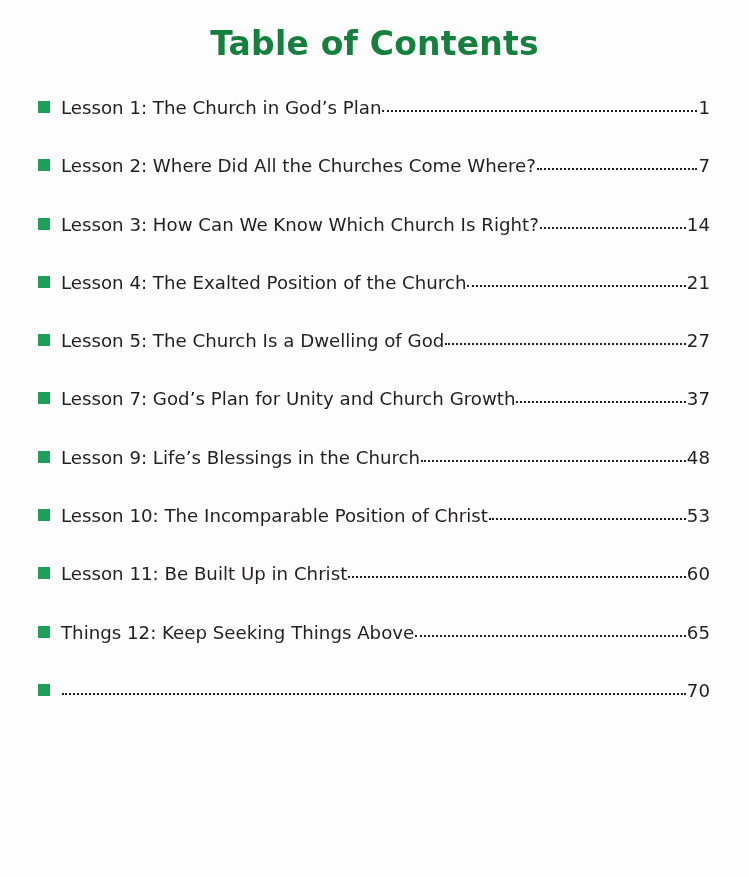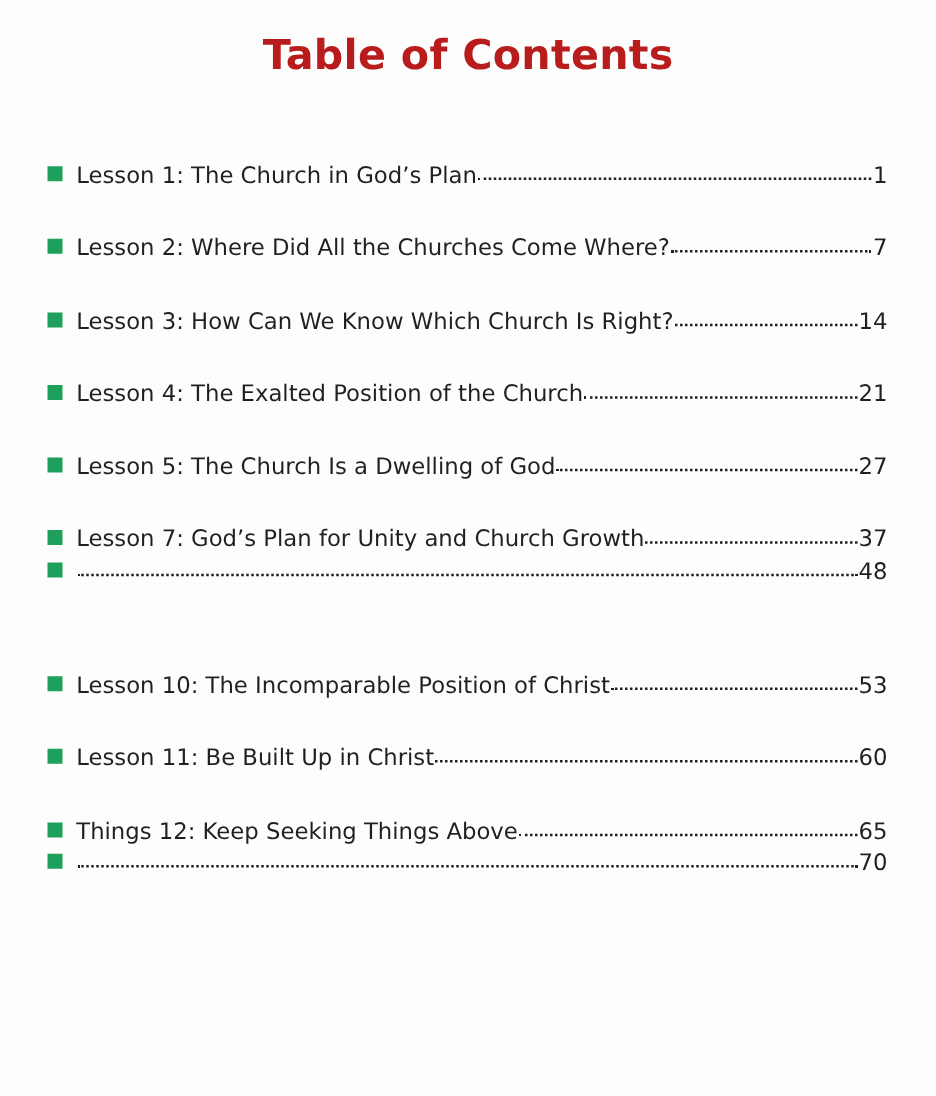--- a/index.html
+++ b/index.html
@@ -6,32 +6,32 @@
   body {
     width: 749px; height: 877px; overflow: hidden;
     background: #fdfdfd;
     font-family: "DejaVu Sans", sans-serif;
     color: #231f20;
     position: relative;
   }
   .title {
     position: absolute; left: 0; top: 24px; width: 749px;
     text-align: center; font-size: 33px; font-weight: bold;
-    letter-spacing: 0.2px; color: #b91c1c;
+    letter-spacing: 0.2px; color: #15803d;
   }
   .toc { position: absolute; left: 38px; top: 97px; width: 672px; }
   .entry {
     display: flex; align-items: baseline; height: 58.3px;
     font-size: 18.2px; white-space: nowrap;
   }
   .bullet {
     width: 12px; height: 12px; background: #1fa05a;
     flex: 0 0 12px; margin-right: 11px; position: relative; top: -1px;
   }
-  .label { flex: 0 0 auto; margin-top: 33px; }
+  .label { flex: 0 0 auto; }
   .leader {
     flex: 1 1 auto; overflow: hidden; margin: 0 1px;
     border-bottom: 2px dotted #231f20; height: 1px; position: relative; top: -2px;
   }
   .page { flex: 0 0 auto; text-align: right; }
 </style>
 </head>
 <body>
 
 <div class="title">Table of Contents</div>
@@ -68,20 +68,21 @@
       <span class="page">27</span>
     </div>
   <div class="entry">
       <span class="bullet"></span>
       <span class="label">Lesson 7: God’s Plan for Unity and Church Growth</span>
       <span class="leader"></span>
       <span class="page">37</span>
     </div>
   <div class="entry">
       <span class="bullet"></span>
+      <span class="label">Lesson 9: Life’s Blessings in the Church</span>
       <span class="leader"></span>
       <span class="page">48</span>
     </div>
   <div class="entry">
       <span class="bullet"></span>
       <span class="label">Lesson 10: The Incomparable Position of Christ</span>
       <span class="leader"></span>
       <span class="page">53</span>
     </div>
   <div class="entry">

